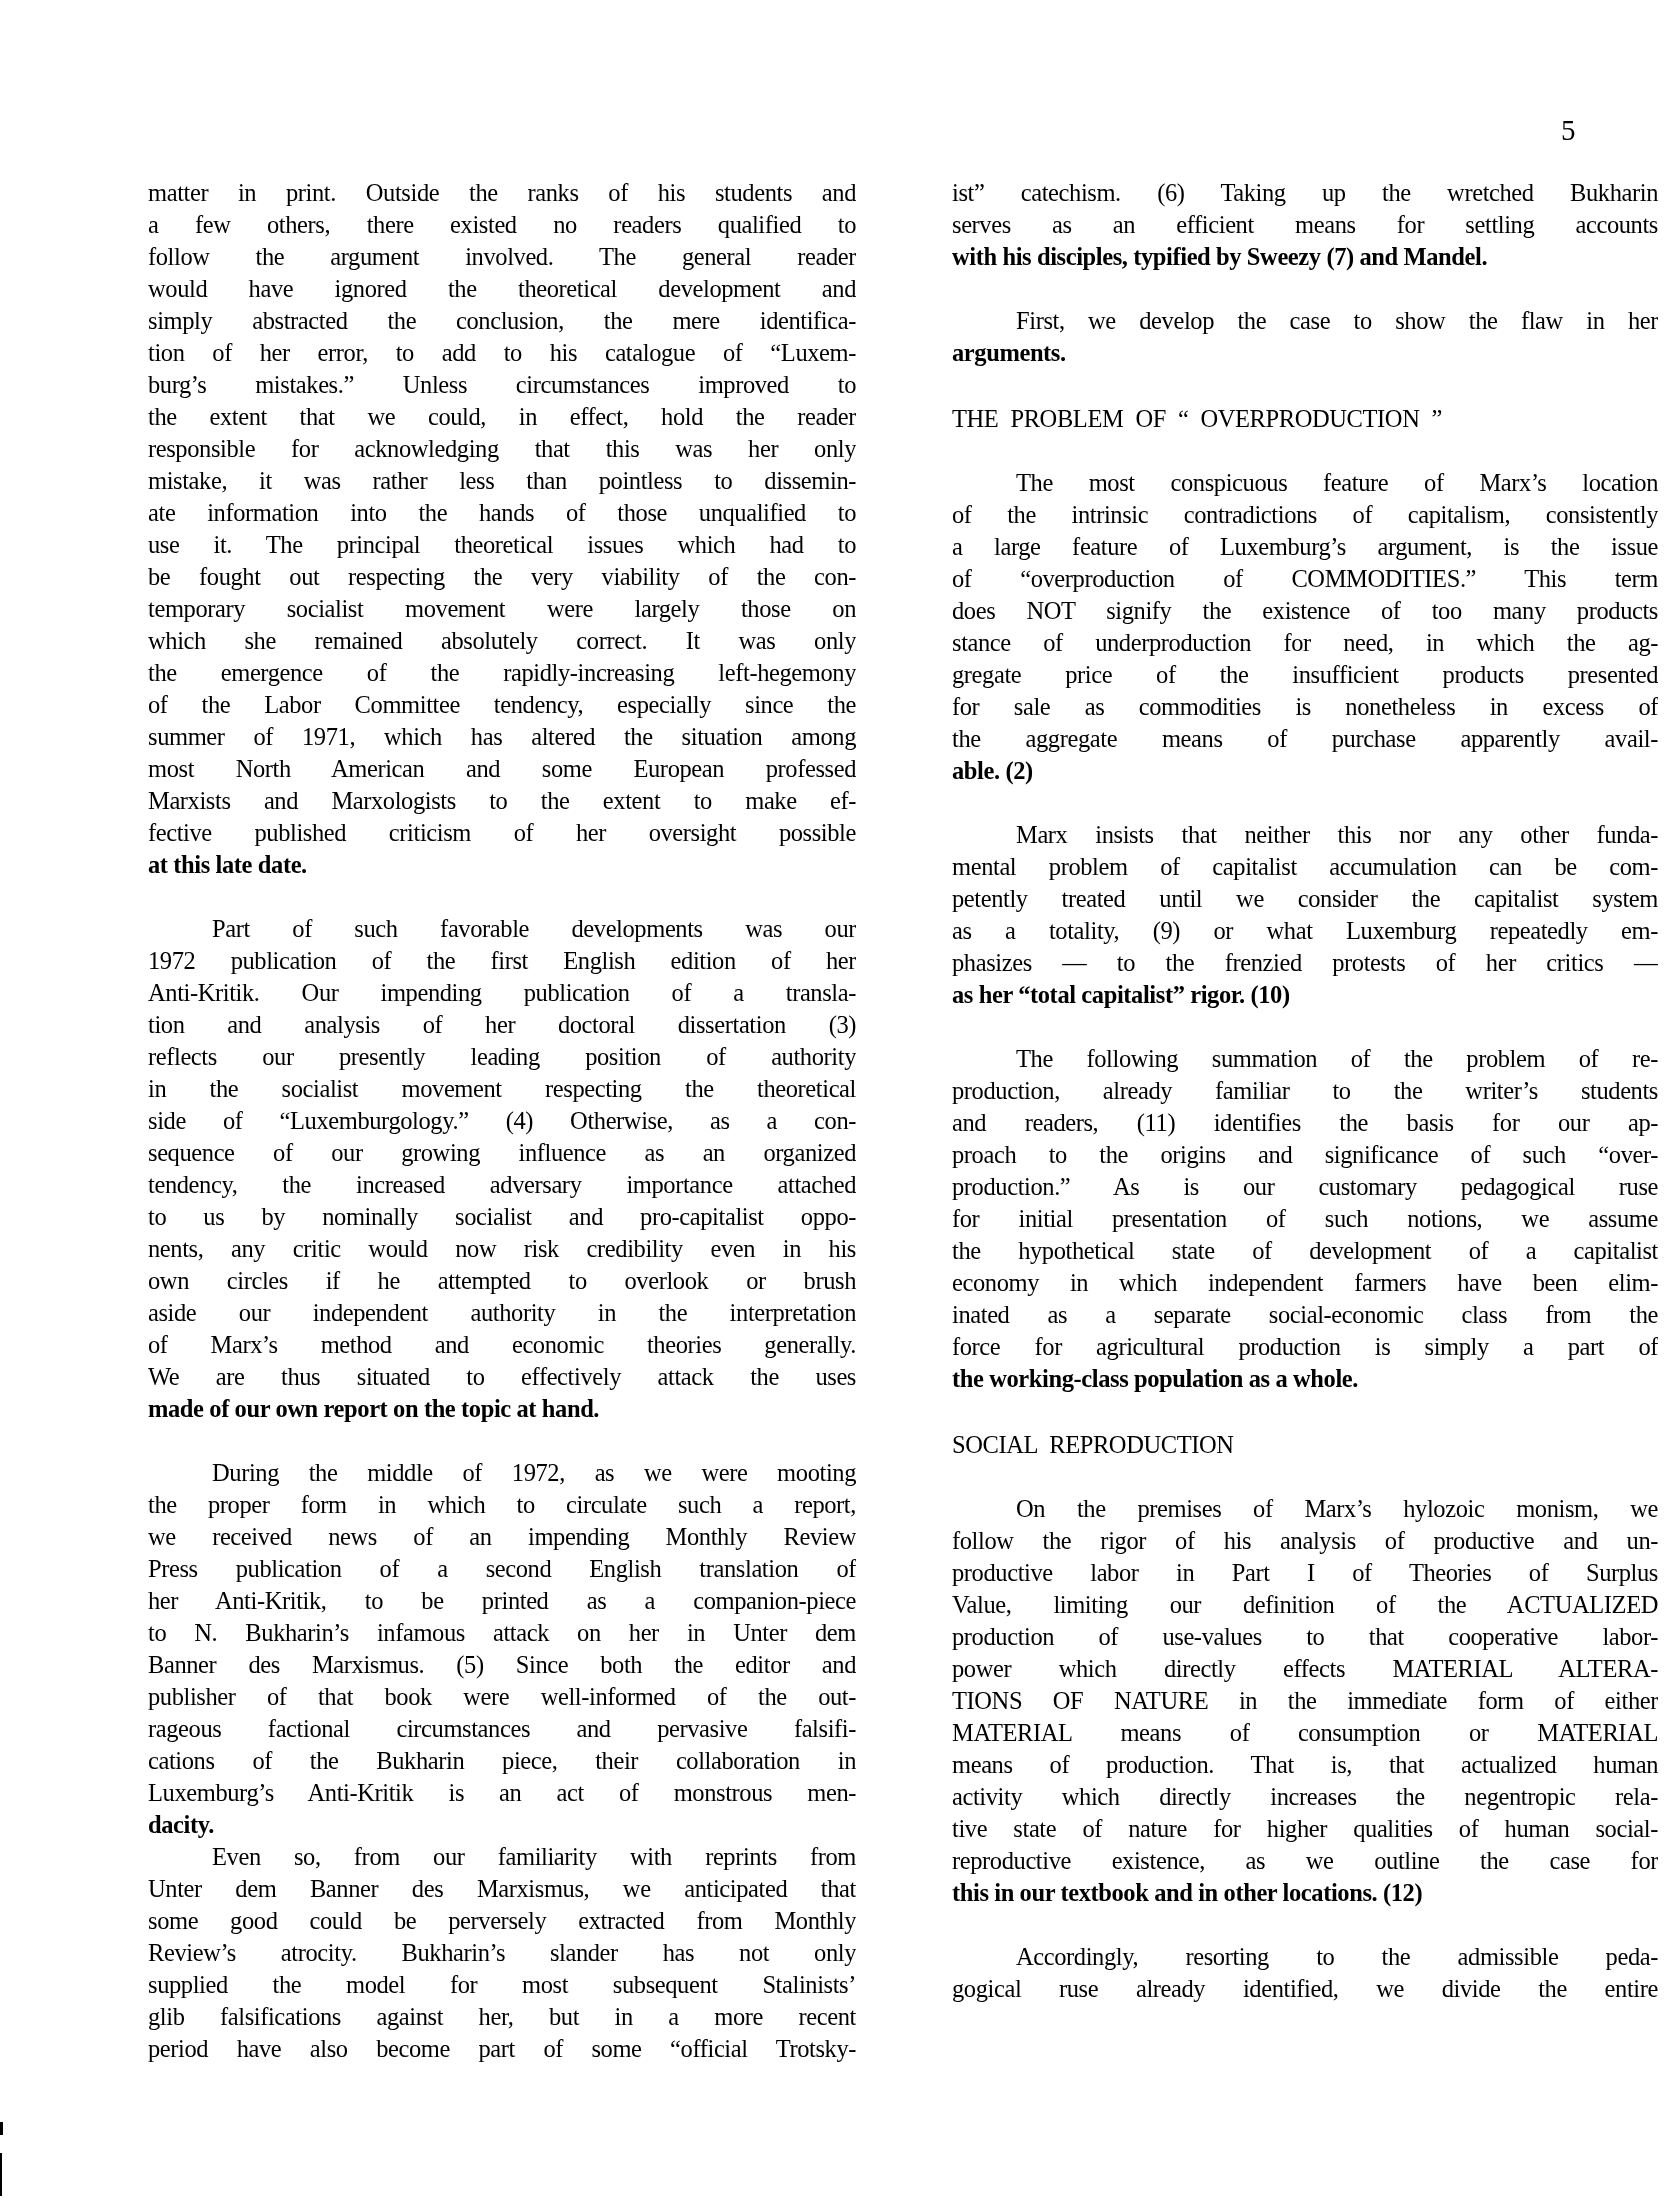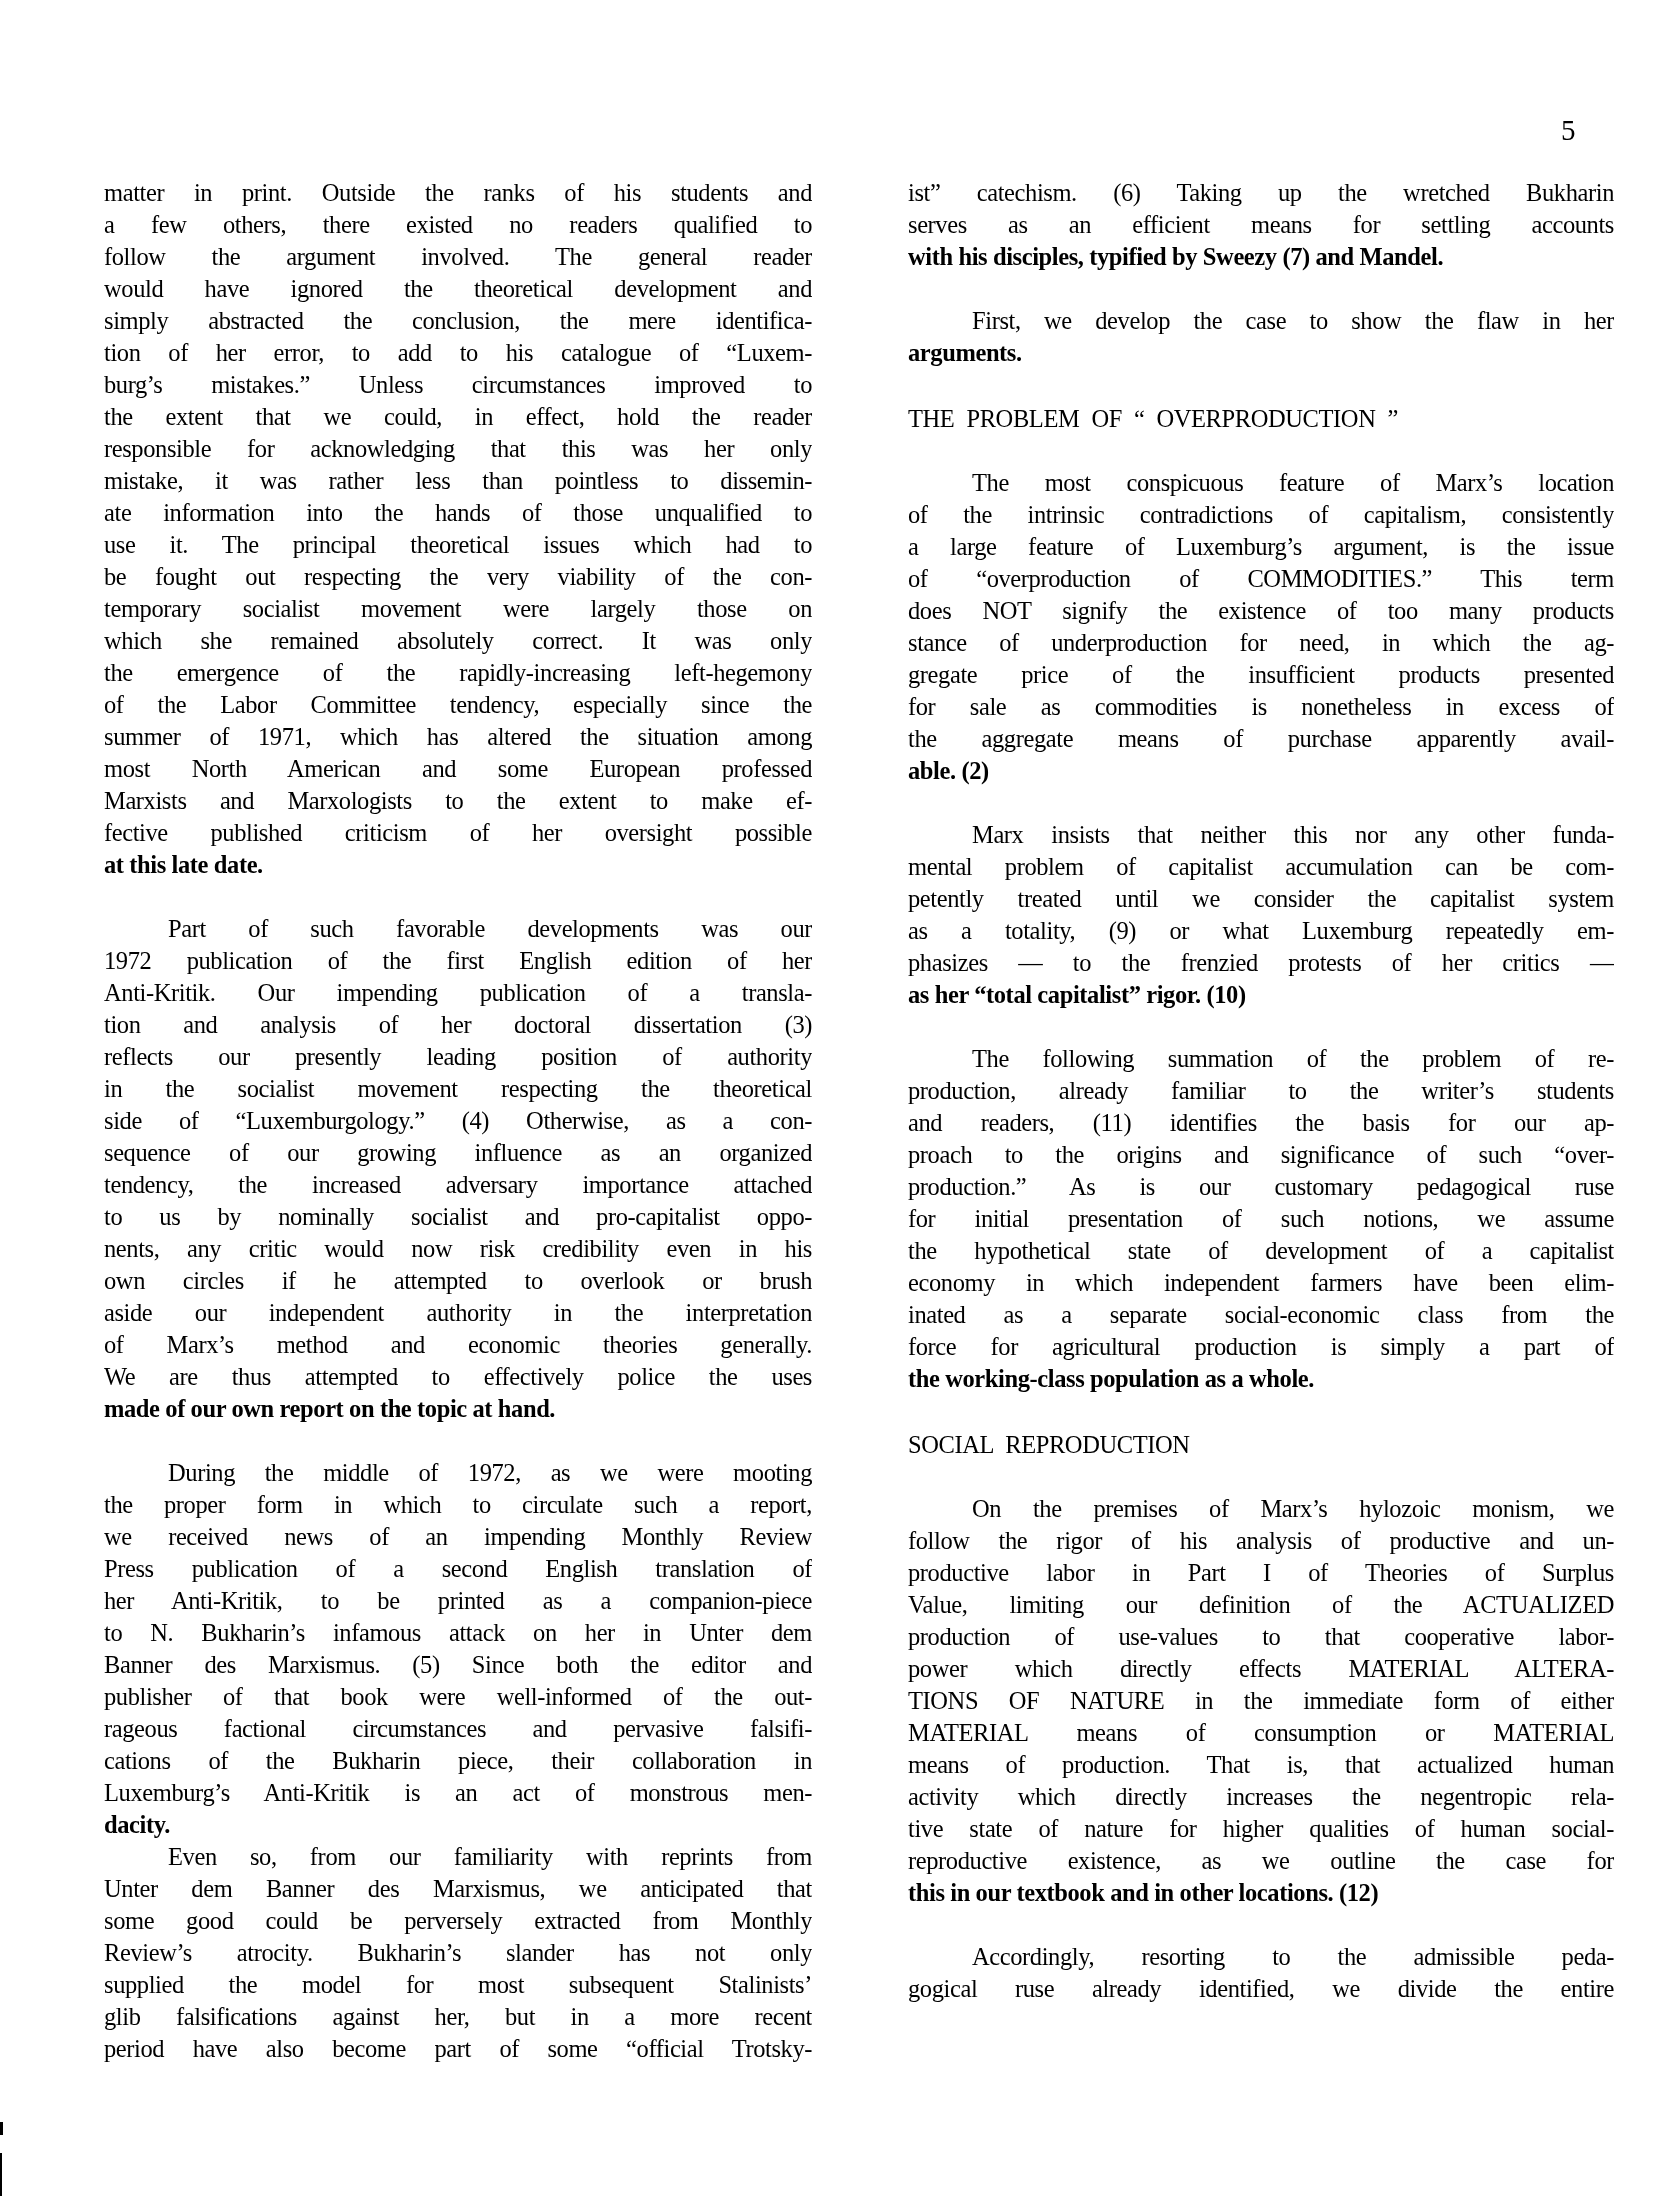--- a/index.html
+++ b/index.html
@@ -22,20 +22,21 @@
   .page-number {
     position: absolute;
     top: 114px;
     left: 1561px;
     font-size: 29px;
     line-height: 32px;
   }
   .col {
     position: absolute;
     top: 177px;
+    margin-left: 44px;
   }
   .col-left  { left: 104px;  width: 708px; }
   .col-right { left: 908px; width: 706px; }
   .paragraph { margin: 0; }
   .gap { margin-top: 32px; }
   .line {
     text-align: justify;
     text-align-last: justify;
     height: 32px;
     overflow: hidden;
@@ -101,21 +102,21 @@
         <div class="line justified">reflects our presently leading position of authority</div>
         <div class="line justified">in the socialist movement respecting the theoretical</div>
         <div class="line justified">side of “Luxemburgology.” (4) Otherwise, as a con-</div>
         <div class="line justified">sequence of our growing influence as an organized</div>
         <div class="line justified">tendency, the increased adversary importance attached</div>
         <div class="line justified">to us by nominally socialist and pro-capitalist oppo-</div>
         <div class="line justified">nents, any critic would now risk credibility even in his</div>
         <div class="line justified">own circles if he attempted to overlook or brush</div>
         <div class="line justified">aside our independent authority in the interpretation</div>
         <div class="line justified">of Marx’s method and economic theories generally.</div>
-        <div class="line justified">We are thus attempted to effectively police the uses</div>
+        <div class="line justified">We are thus situated to effectively attack the uses</div>
         <div class="line justified last">made of our own report on the topic at hand.</div>
       </div>
       <div class="paragraph indent gap">
         <div class="line justified">During the middle of 1972, as we were mooting</div>
         <div class="line justified">the proper form in which to circulate such a report,</div>
         <div class="line justified">we received news of an impending Monthly Review</div>
         <div class="line justified">Press publication of a second English translation of</div>
         <div class="line justified">her Anti-Kritik, to be printed as a companion-piece</div>
         <div class="line justified">to N. Bukharin’s infamous attack on her in Unter dem</div>
         <div class="line justified">Banner des Marxismus. (5) Since both the editor and</div>

